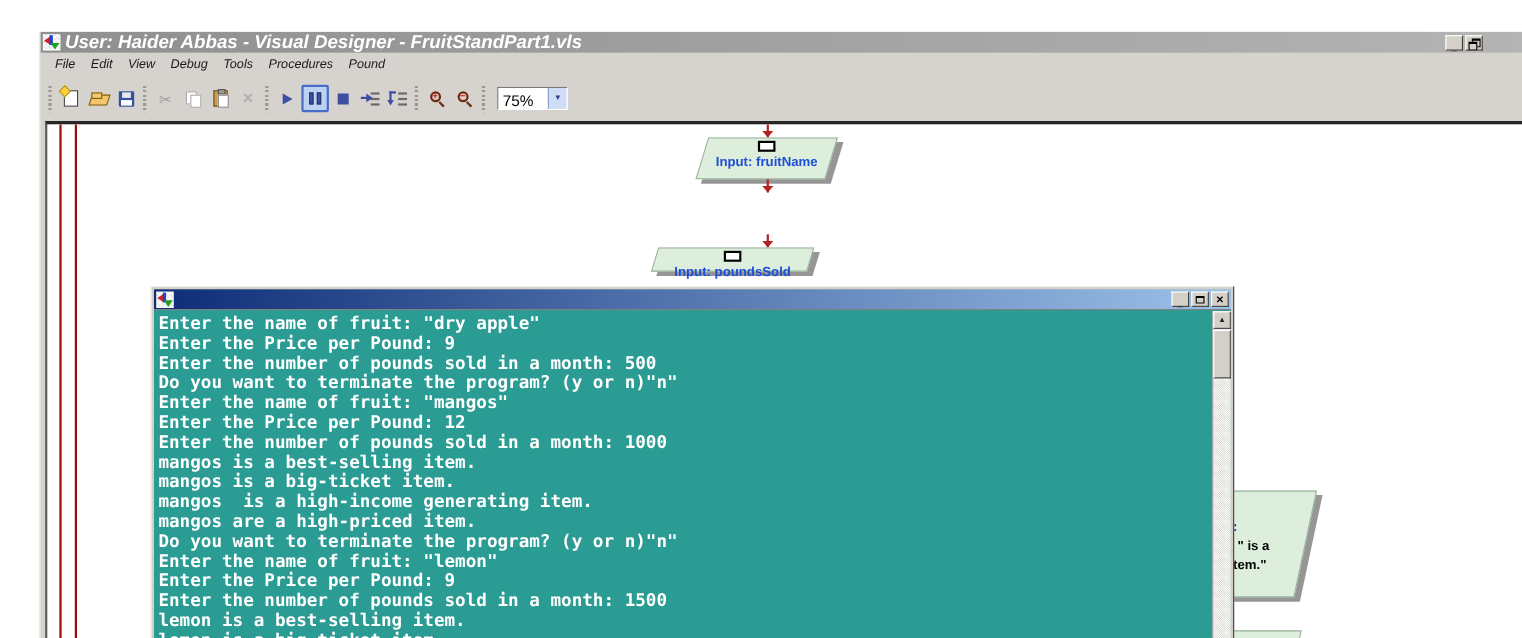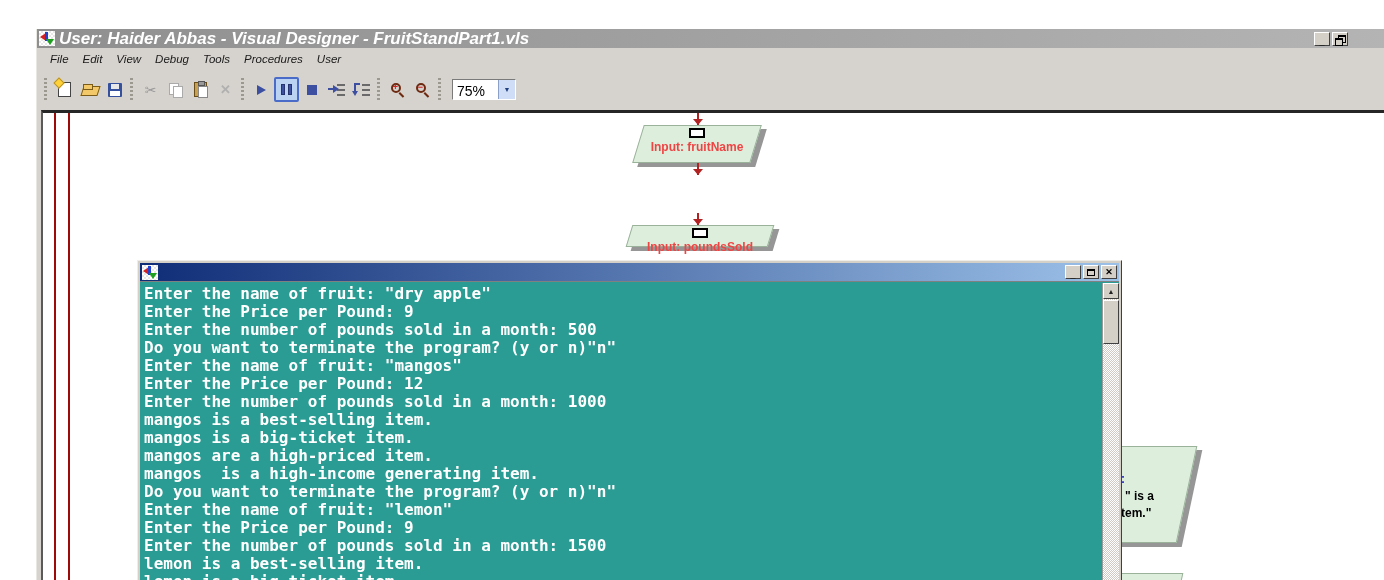--- a/index.html
+++ b/index.html
@@ -105,21 +105,21 @@
     border-top:3px solid #262626;border-left:2px solid #5a5a5a;overflow:hidden;}
   .redline{position:absolute;top:0;bottom:0;width:2px;background:#9c0a0a;}
   .flow-arrow{position:absolute;width:2px;background:#b32222;}
   .flow-arrow .head{position:absolute;bottom:0;left:-4px;width:0;height:0;
     border-left:5px solid transparent;border-right:5px solid transparent;border-top:6px solid #b32222;}
   .fnode{position:absolute;}
   .fnode .shadow{position:absolute;inset:0;transform:translate(5px,4px) skewX(-17deg);background:#969696;}
   .fnode .face{position:absolute;inset:0;transform:skewX(-17deg);background:#ddeedd;border:1px solid #9ab29a;}
   .fnode .content{position:relative;text-align:center;padding-top:3px;}
   .bpbox{width:16px;height:10px;background:#fff;border:2px solid #000;margin:0 auto;}
-  .nlabel{font:bold 12px "Liberation Sans",sans-serif;color:#ef4444;margin-top:2px;white-space:nowrap;}
+  .nlabel{font:bold 12px "Liberation Sans",sans-serif;color:#1d4ed8;margin-top:2px;white-space:nowrap;}
   .pnode .shadow{transform:translate(5px,4px) skewX(-12deg);}
   .pnode .face{transform:skewX(-12deg);}
   .pn-text{position:absolute;font:bold 12px "Liberation Sans",sans-serif;line-height:17px;color:#000;}
   .pn-colon{color:#2222bb;}
   .pn-l1{padding-left:4px;}
 
   
   .console-window{position:absolute;left:137px;top:260px;width:985px;height:334px;
     background:#d4d0c8;border:1px solid;border-color:#efede8 #404040 #404040 #efede8;
     padding:2px;display:flex;flex-direction:column;}
@@ -161,21 +161,21 @@
     </span>
   </div>
 
   <div class="menubar">
     <span class="menu-item">File</span>
     <span class="menu-item">Edit</span>
     <span class="menu-item">View</span>
     <span class="menu-item">Debug</span>
     <span class="menu-item">Tools</span>
     <span class="menu-item">Procedures</span>
-    <span class="menu-item">User</span>
+    <span class="menu-item">Pound</span>
   </div>
 
   <div class="toolbar">
     <span class="tb-sep"></span>
     <button class="tbtn">
         <span class="ic ic-new"></span>
       </button>
     <button class="tbtn">
         <span class="ic ic-open"></span>
       </button>
@@ -265,21 +265,21 @@
       </div>
     </div>
 
     <span class="flow-arrow" style="left:654px;top:50px;height:12px;">
         <span class="head"></span>
       </span>
 
     <span class="flow-arrow" style="left:654px;top:100px;height:12px;">
         <span class="head"></span>
       </span>
-    <div class="fnode" style="left:586px;top:112px;width:142px;height:22px;">
+    <div class="fnode" style="left:552px;top:112px;width:142px;height:22px;">
       <span class="shadow"></span>
       <span class="face"></span>
       <div class="content">
         <div class="bpbox"></div>
         <div class="nlabel">Input: poundsSold</div>
       </div>
     </div>
 
     <div class="fnode pnode" style="left:1016px;top:333px;width:128px;height:97px;">
       <span class="shadow"></span>
@@ -319,22 +319,22 @@
     <div class="c-text">
       <div class="c-line">Enter the name of fruit: "dry apple"</div>
       <div class="c-line">Enter the Price per Pound: 9</div>
       <div class="c-line">Enter the number of pounds sold in a month: 500</div>
       <div class="c-line">Do you want to terminate the program? (y or n)"n"</div>
       <div class="c-line">Enter the name of fruit: "mangos"</div>
       <div class="c-line">Enter the Price per Pound: 12</div>
       <div class="c-line">Enter the number of pounds sold in a month: 1000</div>
       <div class="c-line">mangos is a best-selling item.</div>
       <div class="c-line">mangos is a big-ticket item.</div>
+      <div class="c-line">mangos  is a high-income generating item.</div>
       <div class="c-line">mangos are a high-priced item.</div>
-      <div class="c-line">mangos  is a high-income generating item.</div>
       <div class="c-line">Do you want to terminate the program? (y or n)"n"</div>
       <div class="c-line">Enter the name of fruit: "lemon"</div>
       <div class="c-line">Enter the Price per Pound: 9</div>
       <div class="c-line">Enter the number of pounds sold in a month: 1500</div>
       <div class="c-line">lemon is a best-selling item.</div>
       <div class="c-line">lemon is a big-ticket item.</div>
     </div>
     <div class="sb">
       <div class="sb-up">
           <span>▲</span>

